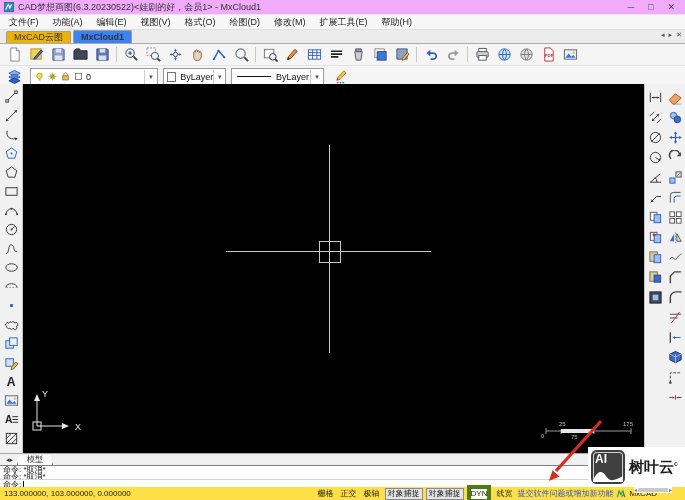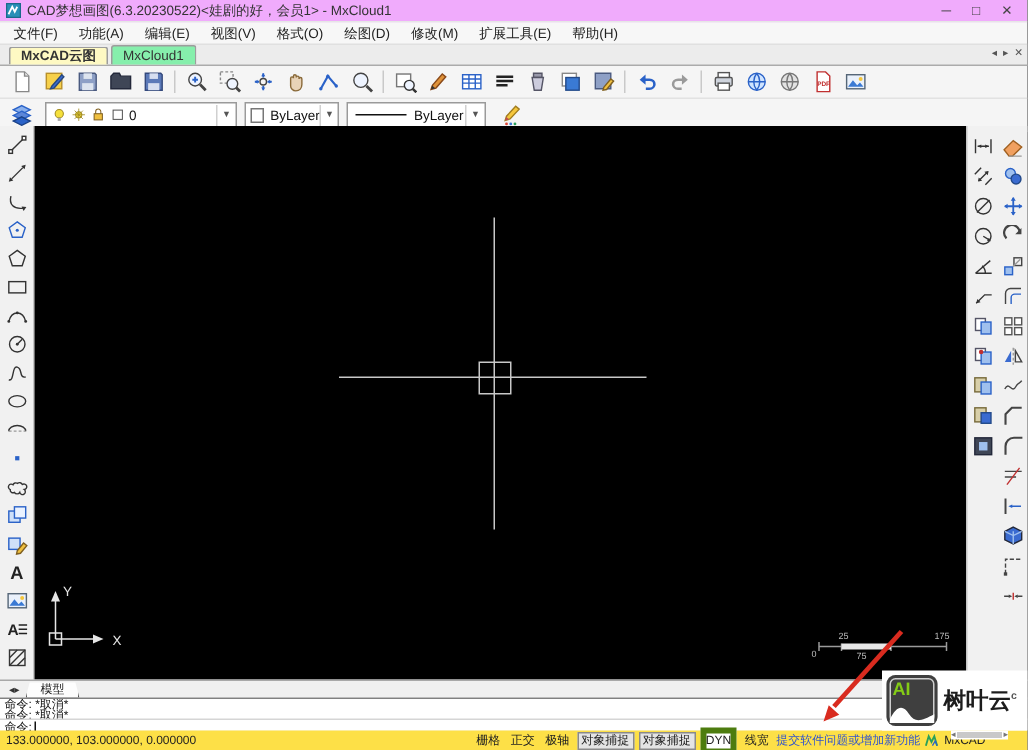--- a/index.html
+++ b/index.html
@@ -12,22 +12,22 @@
   .titlebar{height:14px;background:#f0abfc;display:flex;align-items:center;padding:0 4px;border-bottom:1px solid #e6e6e6;}
   .app-icon{width:10px;height:10px;margin-right:4px;flex:0 0 auto;}
   .title-text{font-size:9px;color:#333;white-space:nowrap;}
   .win-controls{margin-left:auto;display:flex;gap:14px;padding-right:6px;}
   .win-btn{font-size:9px;color:#444;line-height:12px;cursor:default;}
   
   .menubar{height:14px;background:#f7f7f7;display:flex;align-items:center;border-bottom:1px solid #e0e0e0;padding-left:2px;}
   .menu-item{padding:0 7px;font-size:9px;color:#222;}
   
   .tabbar{height:13px;background:#ececec;border-bottom:1px solid #ababab;display:flex;align-items:flex-end;padding-left:6px;position:relative;}
-  .doctab{font-size:9px;padding:0 7px;height:11px;line-height:11px;border:1px solid #9d9d9d;border-bottom:none;background:#fef9c3;border-radius:2px 2px 0 0;margin-right:2px;color:#333;font-weight:bold;}
-  .doctab.active{background:#86efac;font-weight:normal;height:12px;line-height:12px;}
+  .doctab{font-size:9px;padding:0 7px;height:11px;line-height:11px;border:1px solid #9d9d9d;border-bottom:none;background:#eab308;border-radius:2px 2px 0 0;margin-right:2px;color:#333;}
+  .doctab.active{background:#3b82f6;font-weight:bold;height:12px;line-height:12px;}
   .tab-nav{position:absolute;right:3px;top:1px;display:flex;gap:4px;color:#555;font-size:7px;}
   
   .toolbar{display:flex;align-items:center;background:#f5f5f5;}
   .toolbar1{height:21px;border-bottom:1px solid #e2e2e2;padding-left:3px;}
   .toolbar2{height:21px;border-bottom:1px solid #d6d6d6;padding-left:3px;gap:5px;}
   .tbtn{width:20px;height:18px;display:flex;align-items:center;justify-content:center;border:1px solid transparent;border-radius:2px;}
   .tbtn svg{width:15px;height:15px;display:block;}
   .sep{width:1px;height:15px;background:#c9c9c9;margin:0 3px;}
   .combo{height:16px;background:#fff;border:1px solid #9a9a9a;display:flex;align-items:center;font-size:9px;padding-left:3px;position:relative;}
   .combo .c-value{flex:1;color:#111;}
@@ -63,21 +63,21 @@
   .toggle{padding:0 2px;color:#222;line-height:10px;}
   .toggle.pressed{border:1px solid #8a8a8a;background:#e4e4e4;}
   .toggle.highlighted{border:4px solid #4d7c0f;padding:0 0;background:#fff;}
   .feedback-link{color:#3355cc;}
   .brand{display:flex;align-items:center;gap:3px;color:#222;}
   .brand svg{width:10px;height:10px;}
   
   .arrow-overlay{position:absolute;left:0;top:0;width:685px;height:500px;pointer-events:none;z-index:60;}
   .watermark{position:absolute;right:0;top:447px;width:97px;height:40px;background:#fff;z-index:50;display:flex;align-items:center;}
   .wm-logo{width:34px;height:34px;margin-left:3px;background:#3f3f3f;border-radius:6px;position:relative;box-shadow:inset 0 0 0 2px #3f3f3f, inset 0 0 0 3px #cfcfcf;flex:0 0 auto;}
-  .wm-ai{position:absolute;left:4px;top:2px;color:#84cc16;font-weight:bold;font-size:12px;font-family:"Liberation Sans",sans-serif;}
+  .wm-ai{position:absolute;left:4px;top:2px;color:#ffffff;font-weight:bold;font-size:12px;font-family:"Liberation Sans",sans-serif;}
   .wm-wave{position:absolute;left:2px;bottom:2px;width:30px;height:14px;}
   .wm-name{font-size:15px;font-weight:bold;color:#1c1c1c;margin-left:4px;white-space:nowrap;}
   .wm-sup{font-size:7px;vertical-align:super;color:#555;}
   .wm-scroll{position:absolute;left:46px;bottom:-6px;width:38px;height:6px;display:flex;align-items:center;gap:1px;background:#fff;}
   .wm-scroll .sarr{font-size:6px;color:#777;line-height:6px;}
   .wm-thumb{flex:1;height:4px;background:#c9c9c9;}
   
   .ucs-svg{position:absolute;left:2px;top:304px;width:70px;height:60px;}
   .ruler-svg{position:absolute;left:516px;top:334px;width:100px;height:22px;}
 </style>

